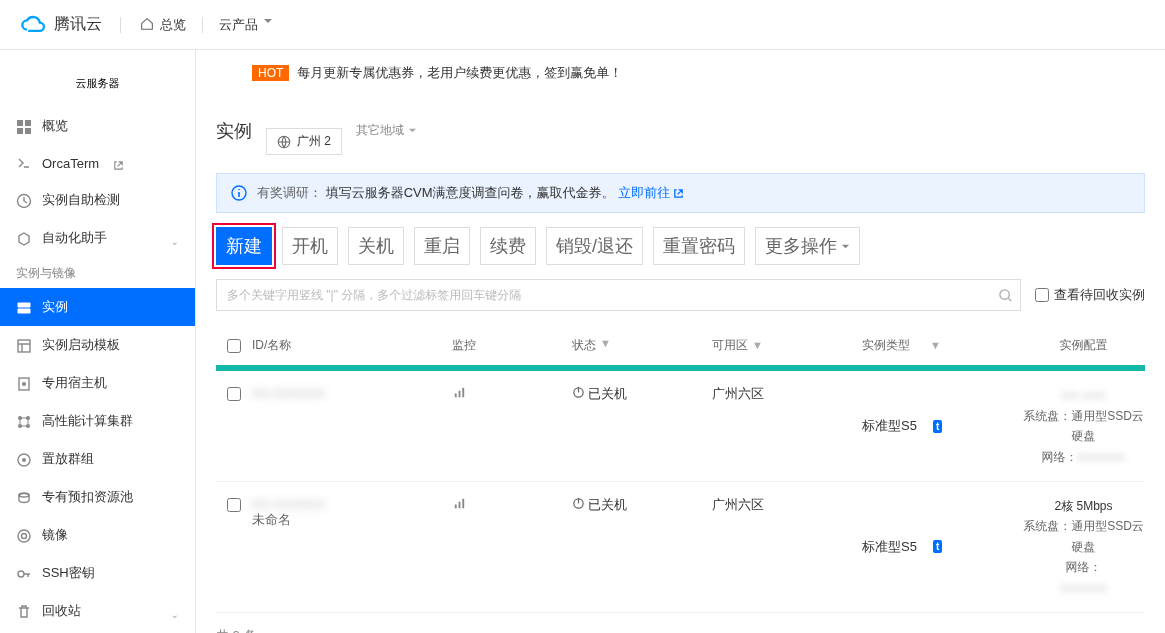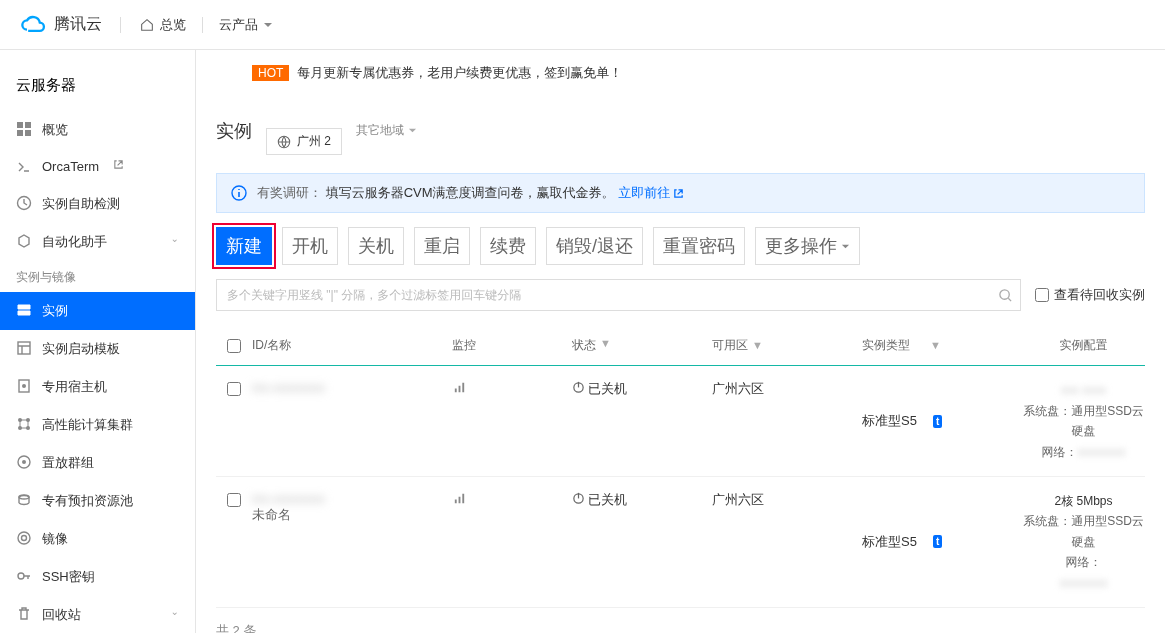--- a/index.html
+++ b/index.html
@@ -3,33 +3,33 @@
 <meta charset="utf-8">
 <style>
 * { margin: 0; padding: 0; box-sizing: border-box; }
 body { font-family: -apple-system, "PingFang SC", "Microsoft YaHei", sans-serif; font-size: 13px; color: #333; background: #fff; }
 
 
 .header { height: 50px; border-bottom: 1px solid #e5e5e5; display: flex; align-items: center; padding: 0 20px; }
 .logo { display: flex; align-items: center; gap: 6px; font-size: 16px; font-weight: 500; color: #333; }
 .logo svg { width: 28px; height: 28px; }
 .header-divider { width: 1px; height: 16px; background: #ddd; margin: 0 18px; }
-.header-item { display: flex; align-items: center; gap: 5px; color: #333; cursor: pointer; font-size: 13px; }
+.header-item { display: flex; gap: 5px; color: #333; cursor: pointer; font-size: 13px; }
 .header-item svg { width: 16px; height: 16px; }
 .header-sep { width: 1px; height: 16px; background: #ddd; margin: 0 16px; }
 
 
 .layout { display: flex; height: calc(100vh - 50px); }
 .sidebar { width: 196px; border-right: 1px solid #e5e5e5; overflow-y: auto; padding-top: 16px; }
 .main { flex: 1; overflow-y: auto; padding: 0 20px 20px; }
 
 
-.sidebar-title { font-size: 15px; font-weight: 500; padding: 10px 16px 16px; color: #000; }
+.sidebar-title { font-size: 11px; font-weight: 500; padding: 10px 16px 16px; color: #000; text-align: center; }
 .sidebar-section-label { font-size: 12px; color: #888; padding: 8px 16px 6px; }
-.sidebar-item { display: flex; align-items: flex-start; gap: 10px; padding: 10px 16px; color: #333; cursor: pointer; font-size: 13px; }
+.sidebar-item { display: flex; align-items: flex-end; gap: 10px; padding: 10px 16px; color: #333; cursor: pointer; font-size: 13px; }
 .sidebar-item.active { background: #006eff; color: #fff; }
 .sidebar-item .s-icon { width: 16px; height: 16px; flex-shrink: 0; display: inline-flex; align-items: center; justify-content: center; }
 .sidebar-item .s-icon svg { width: 16px; height: 16px; }
 .sidebar-item.active .s-icon svg { stroke: #fff; fill: #fff; }
 .sidebar-item .chev { margin-left: auto; color: #aaa; font-size: 10px; }
 .ext-ic { width: 11px; height: 11px; margin-left: 4px; }
 
 
 .hot-banner { display: flex; align-items: center; gap: 8px; padding: 14px 0; font-size: 13px; }
 .hot-tag { background: #ff6a00; color: #fff; padding: 1px 6px; font-size: 12px; font-weight: 500; margin-left: 36px; }
@@ -59,21 +59,21 @@
 .search-box { flex: 1; border: 1px solid #ddd; display: flex; align-items: center; }
 .search-input { flex: 1; border: none; padding: 8px 10px; font-size: 12px; outline: none; color: #333; }
 .search-input::placeholder { color: #bbb; }
 .search-ic { width: 30px; display: flex; align-items: center; justify-content: center; color: #aaa; }
 .search-ic svg { width: 15px; height: 15px; }
 .recycle-check { display: flex; align-items: center; gap: 5px; font-size: 13px; cursor: pointer; }
 .recycle-check input { width: 14px; height: 14px; }
 
 
 .tbl { width: 100%; }
-.tbl-header { display: flex; align-items: center; padding: 10px 0; border-bottom: 1px solid #14b8a6; font-size: 12px; color: #666; }
+.tbl-header { display: flex; align-items: center; padding: 10px 0; border-bottom: 6px solid #14b8a6; font-size: 12px; color: #666; }
 .tbl-row { display: flex; padding: 14px 0; border-bottom: 1px solid #f0f0f0; font-size: 13px; }
 .col-chk { width: 36px; display: flex; justify-content: center; padding-top: 2px; }
 .col-chk input { width: 14px; height: 14px; }
 .col-name { width: 200px; }
 .col-mon { width: 120px; display: flex; align-items: flex-start; }
 .col-status { width: 140px; display: flex;  }
 .col-zone { width: 150px; }
 .col-type { width: 160px; display: flex; align-items: center; gap: 16px; }
 .col-spec { flex: 1; font-size: 12px; line-height: 1.7; text-align: center; }
 .filter-ic { margin-left: 4px; color: #aaa; font-size: 11px; }

